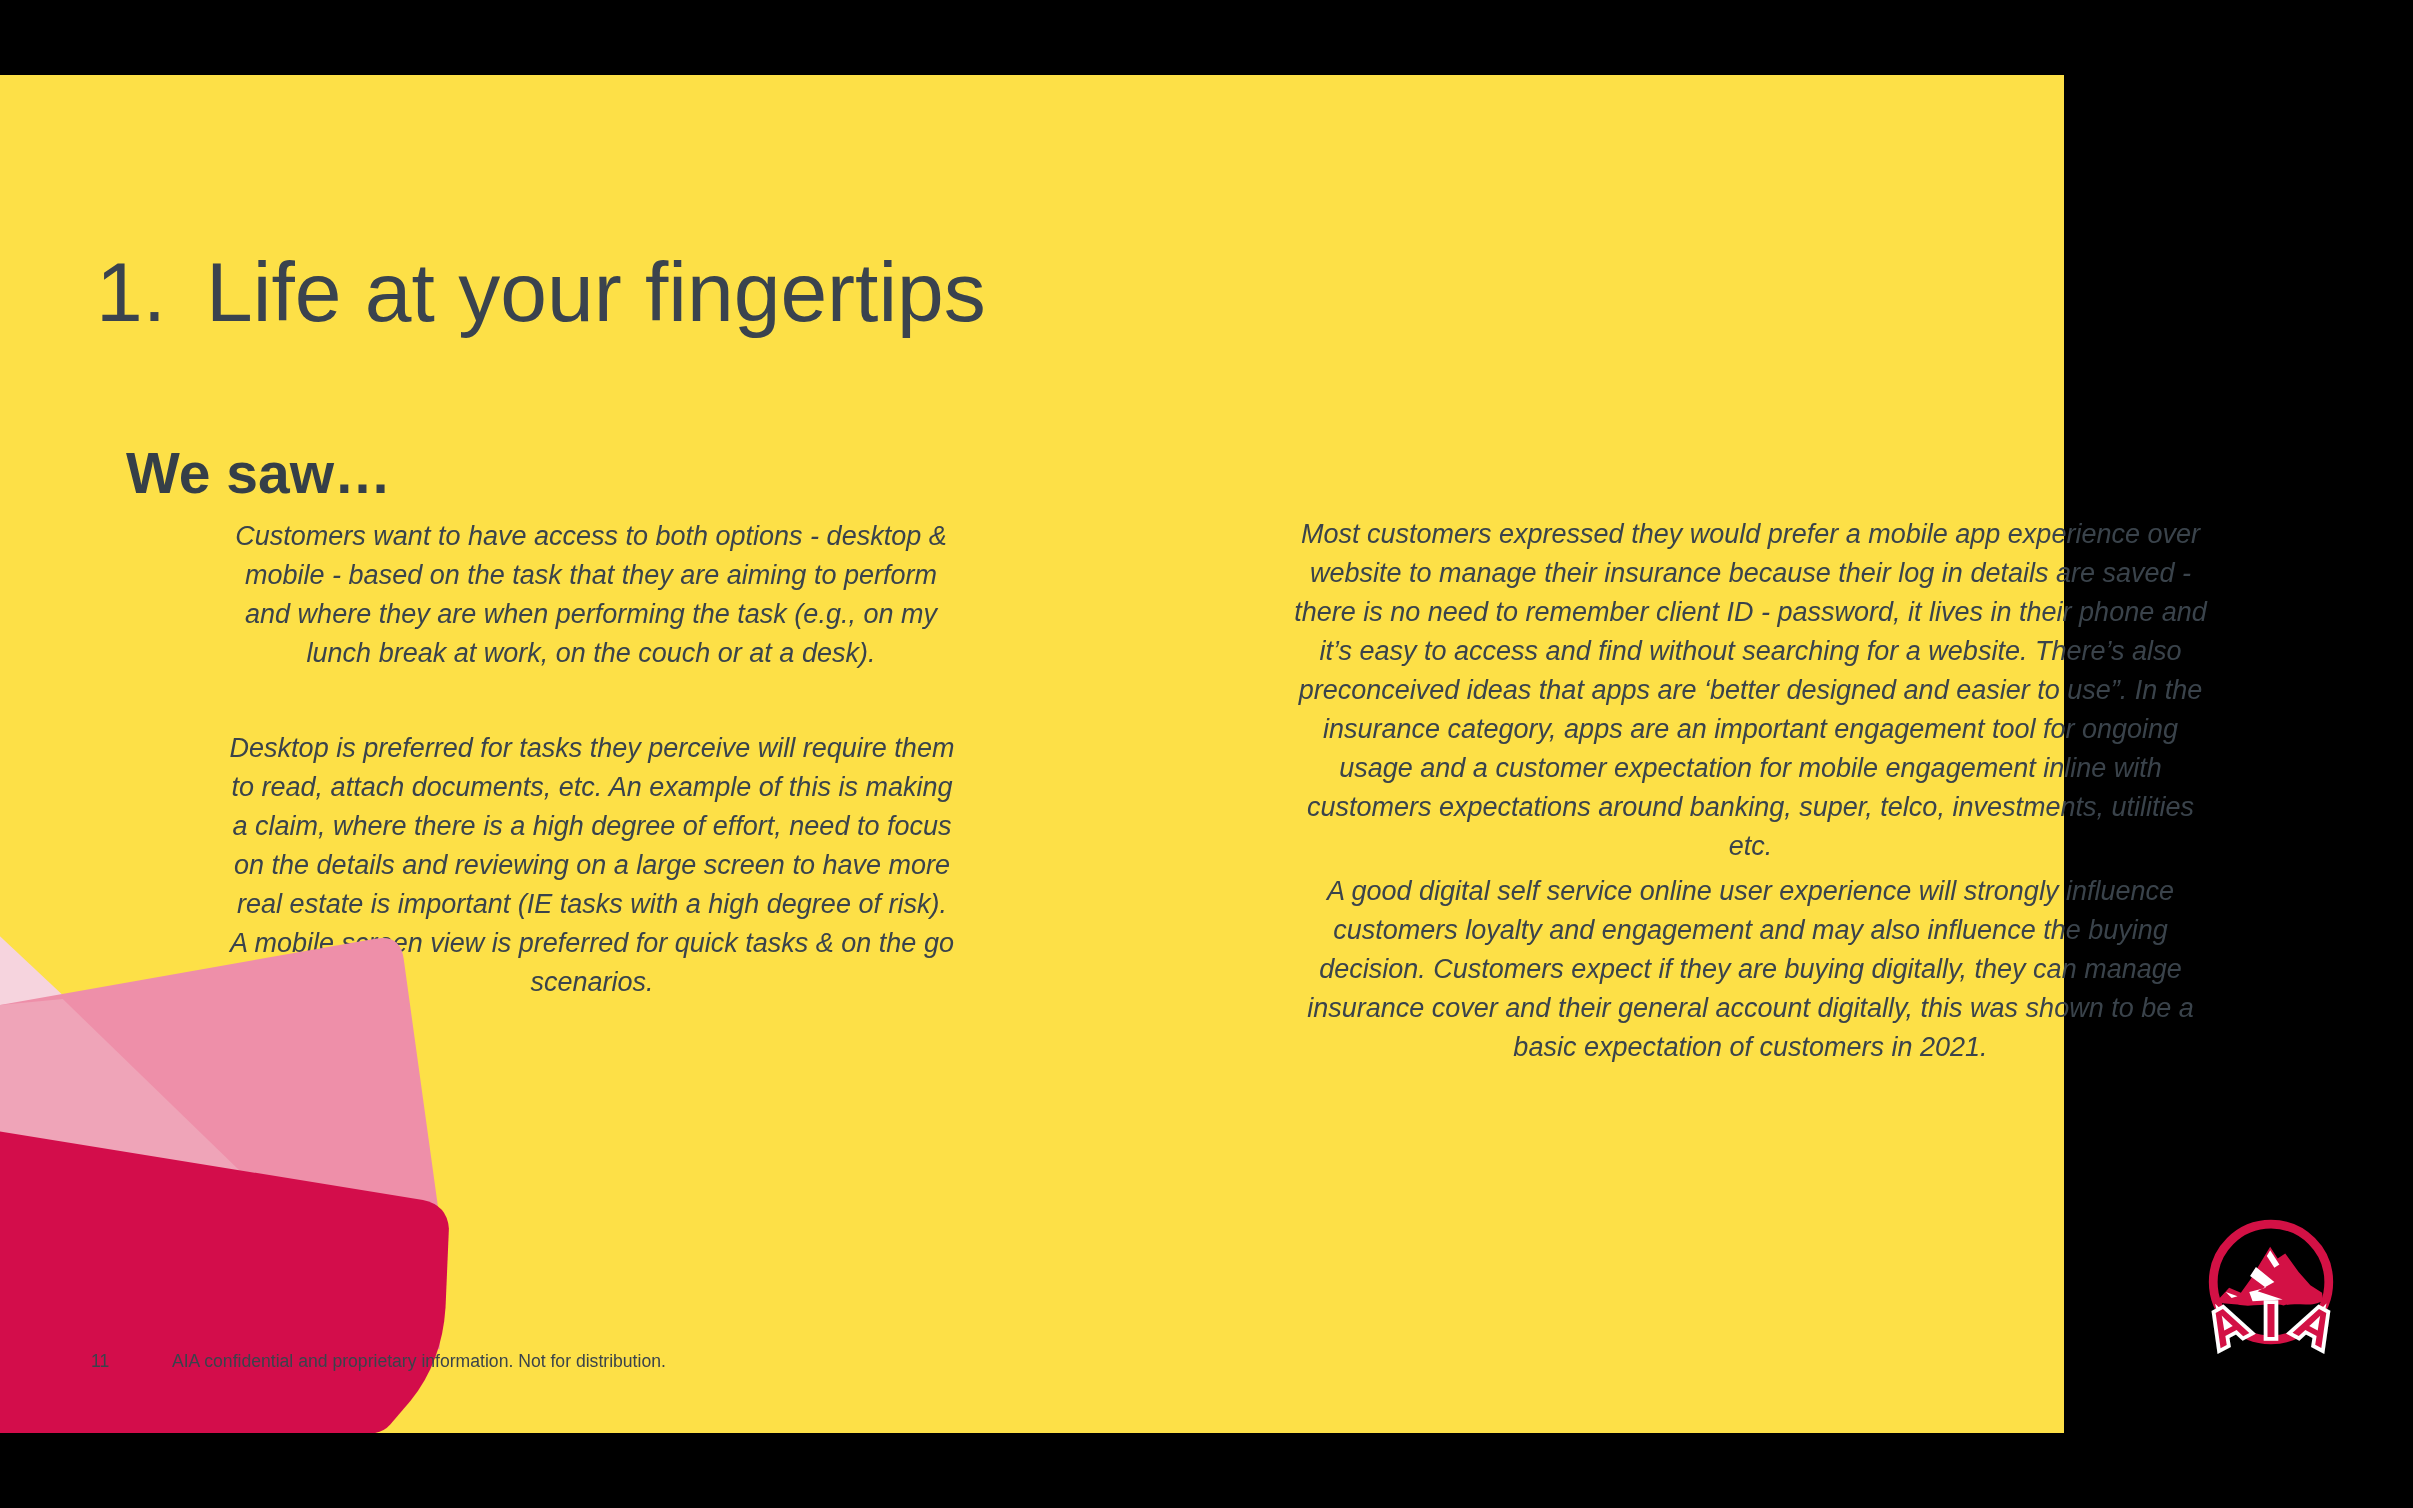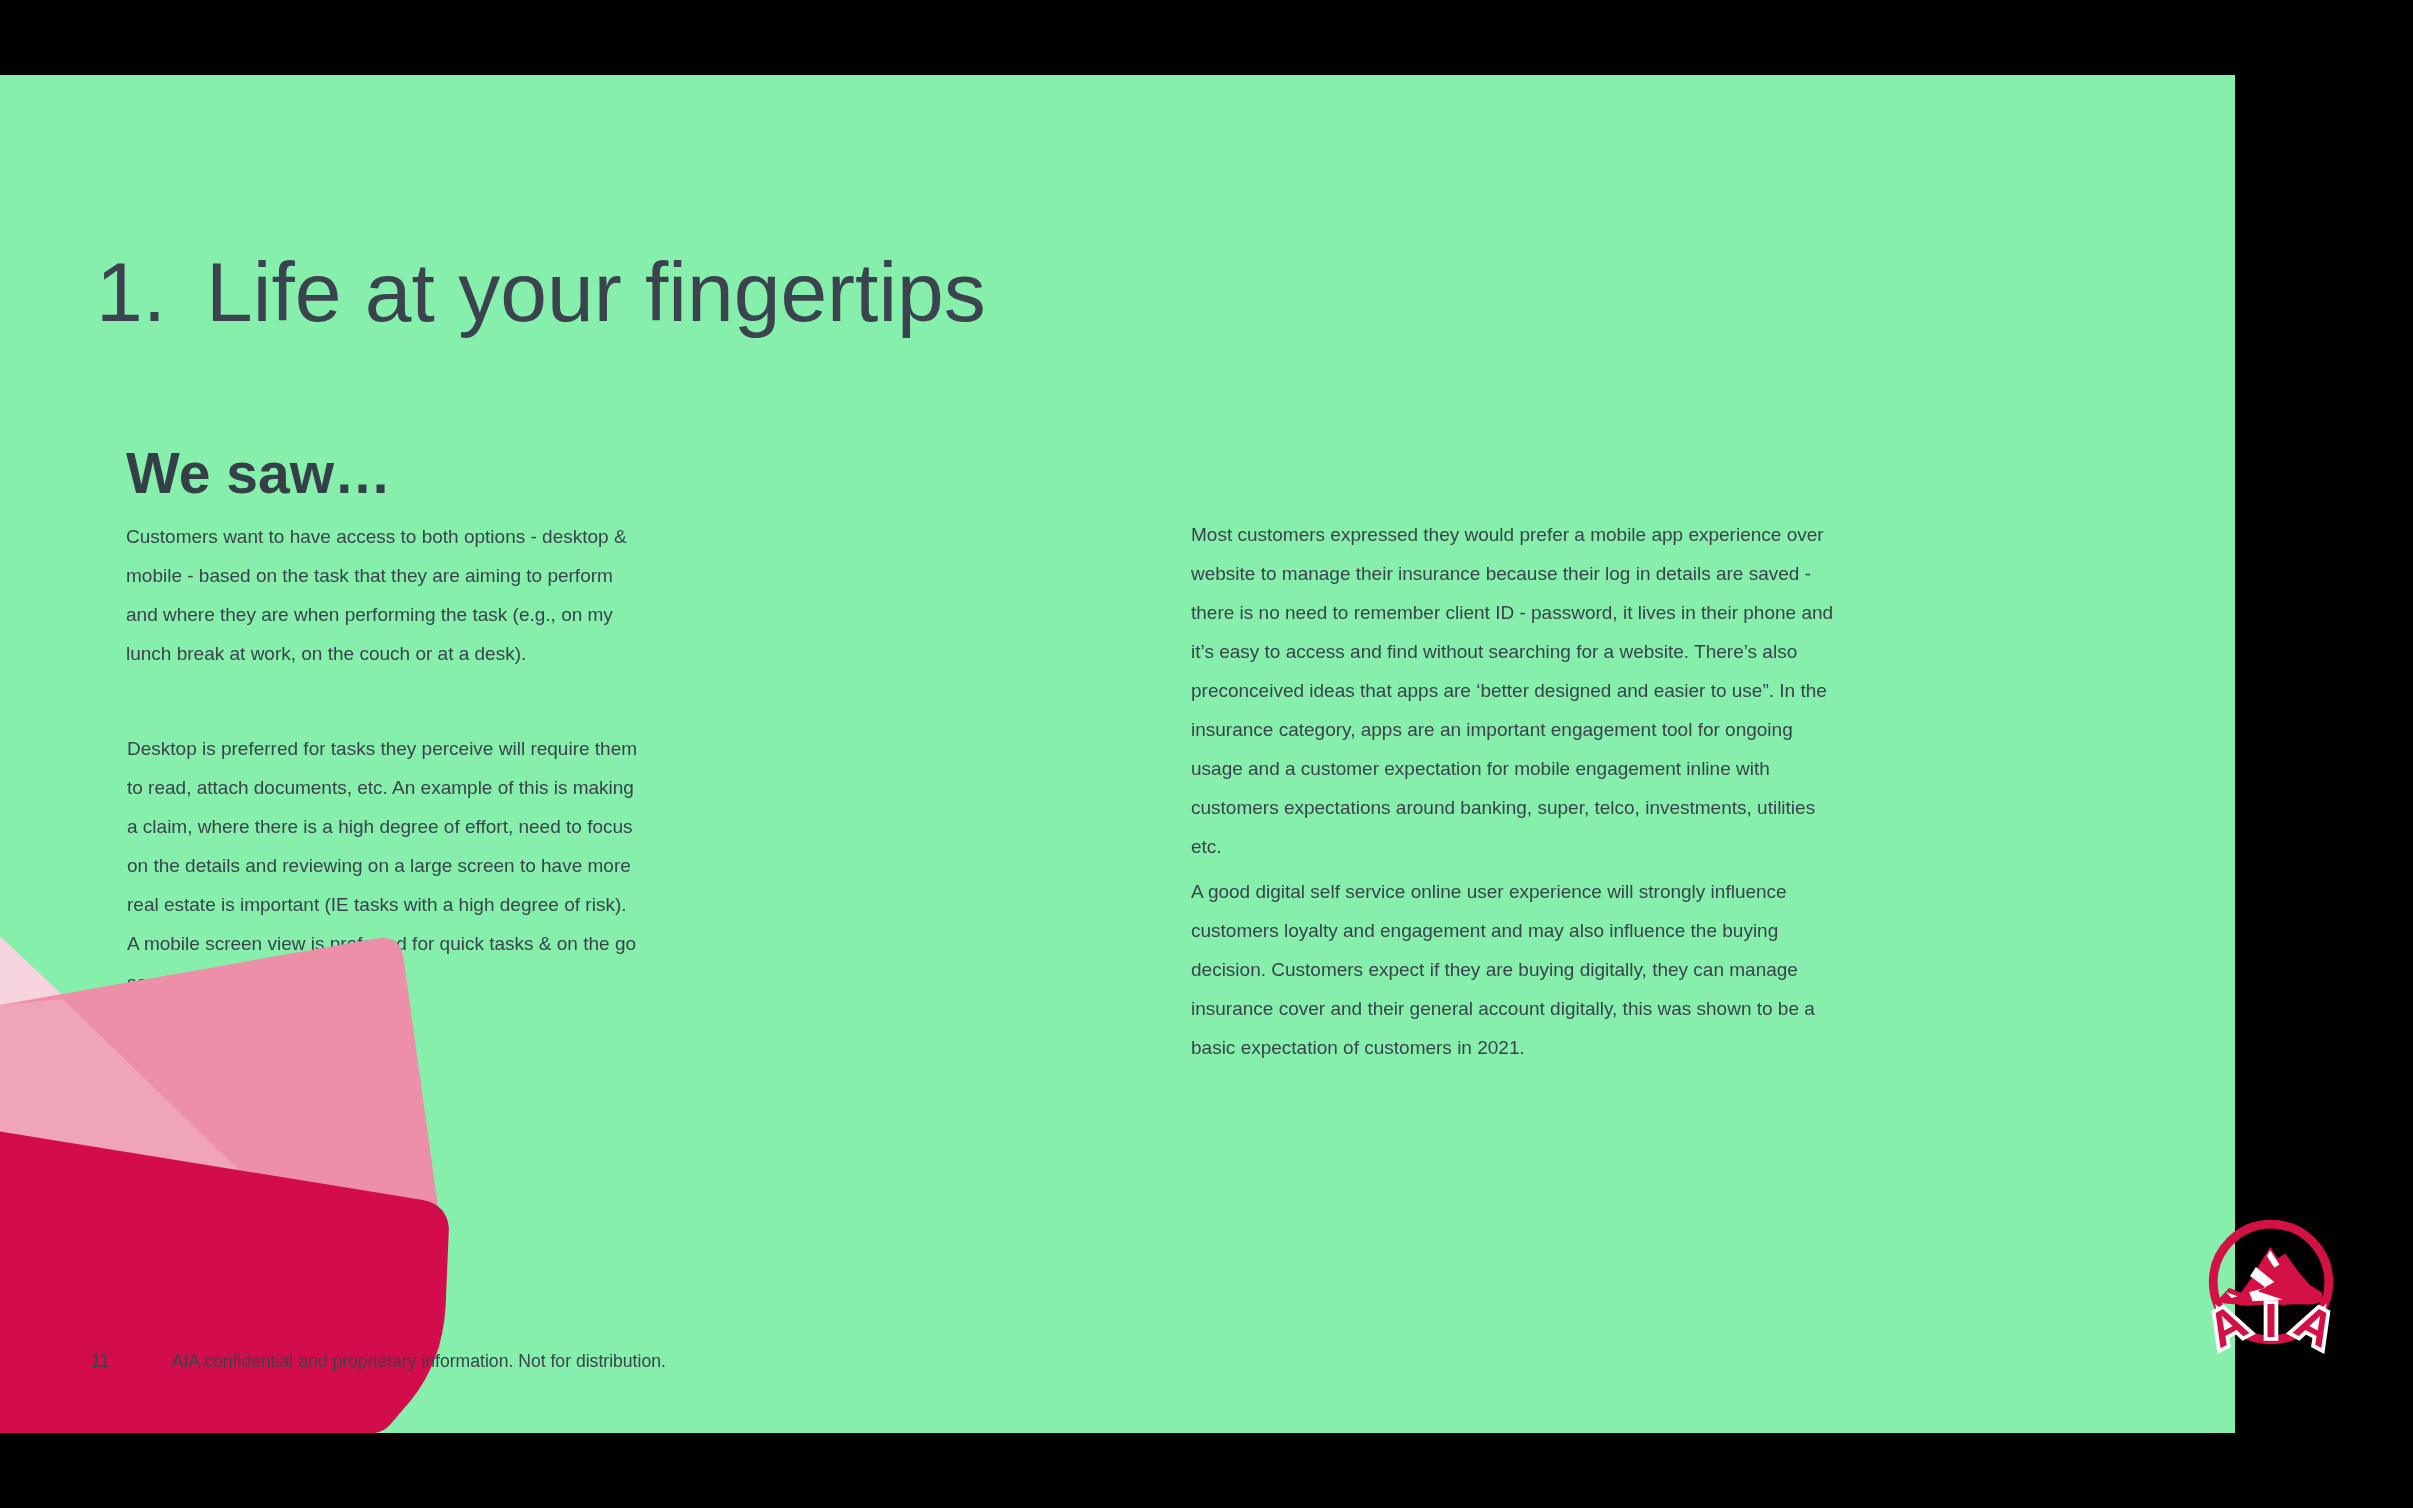--- a/index.html
+++ b/index.html
@@ -12,23 +12,24 @@
     position: relative;
     width: 2413px;
     height: 1508px;
     background: #000;
     overflow: hidden;
   }
   .slide {
     position: absolute;
     left: 0;
     top: 75px;
-    width: 2235px;
+    width: 2064px;
     height: 1358px;
-    background: #86efac;
+    background: #fde047;
+    text-align: center;
   }
   .bar {
     position: absolute;
     left: 0;
     width: 2413px;
     height: 75px;
     background: #000000;
     z-index: 5;
   }
   .bar.top { top: 0; }
@@ -53,24 +54,25 @@
     top: 367px;
     font-size: 57px;
     line-height: 1.1;
     font-weight: bold;
     color: #353F48;
     white-space: nowrap;
   }
 
   .para {
     position: absolute;
-    font-size: 19px;
+    font-size: 27px;
     line-height: 39px;
     color: #3A434B;
     white-space: pre-line;
+    font-style: italic;
   }
   .para.l1 { left: 126px; top: 442px;  width: 930px; }
   .para.l2 { left: 127px; top: 654px;  width: 930px; }
   .para.r1 { left: 1191px; top: 440px; width: 1119px; }
   .para.r2 { left: 1191px; top: 797px; width: 1119px; }
 
   .deco-svg {
     position: absolute;
     left: 0;
     top: 880px;

